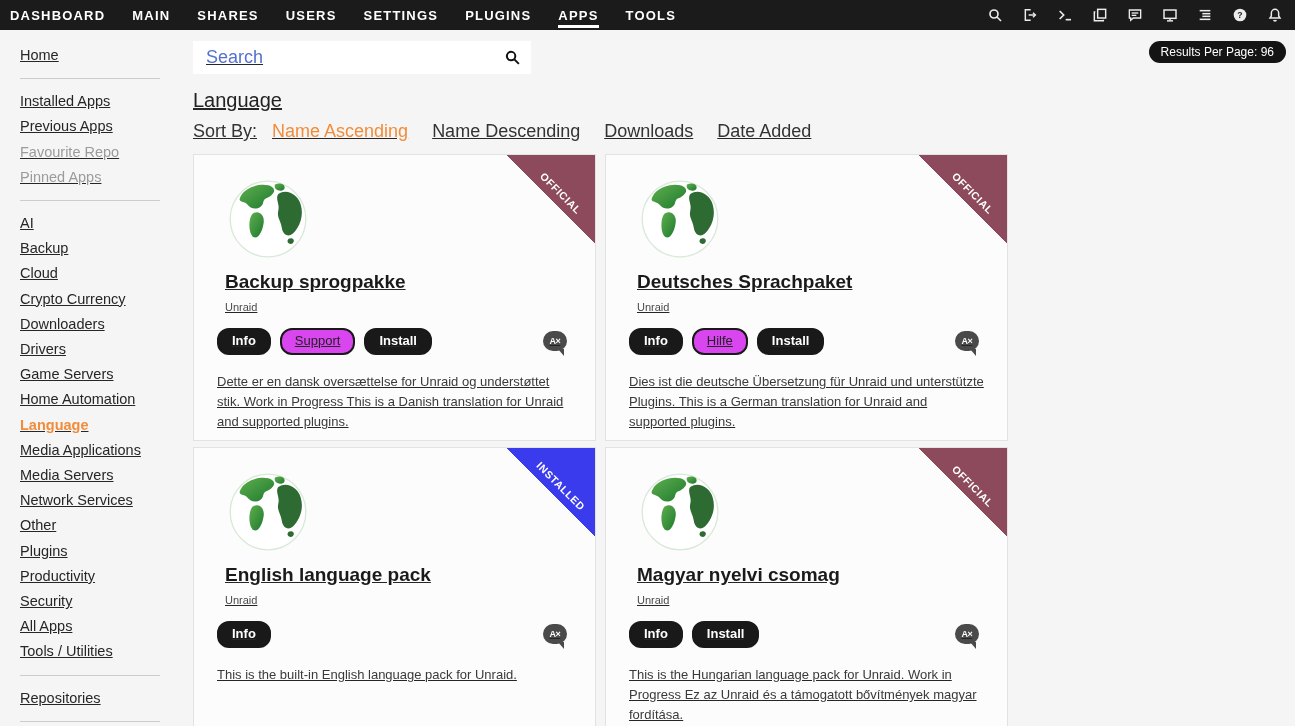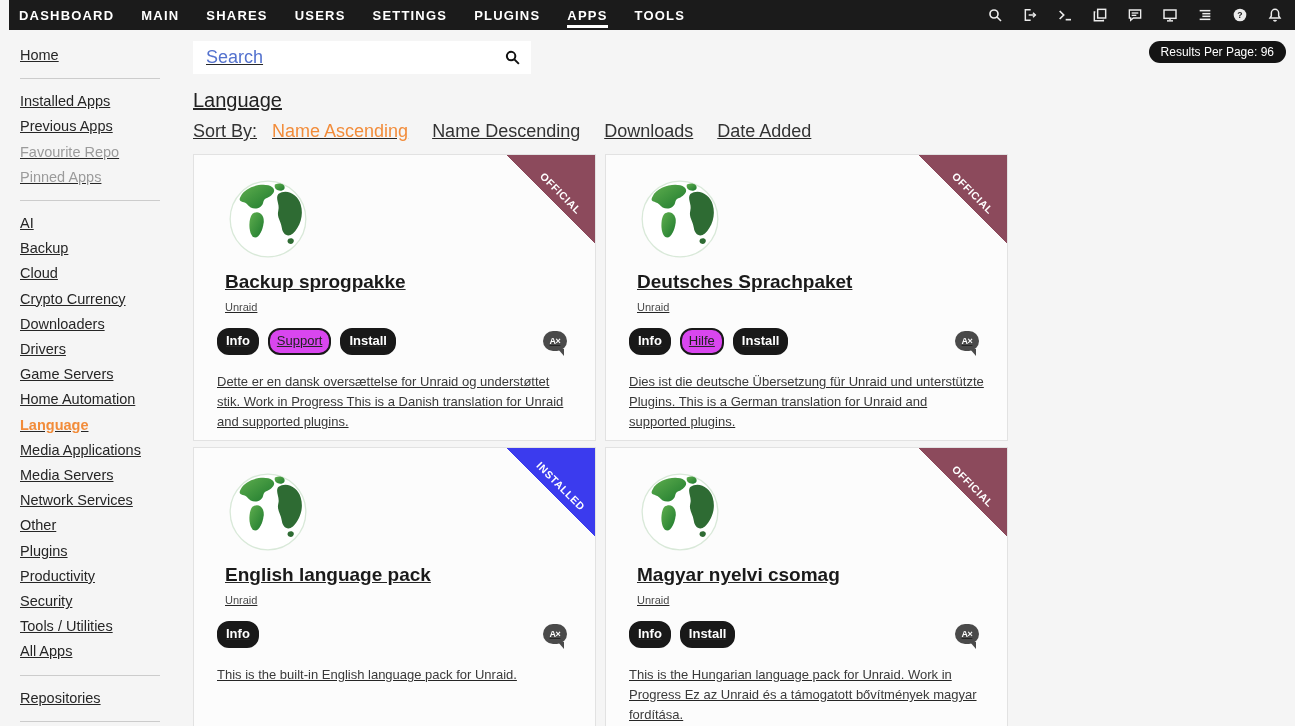--- a/index.html
+++ b/index.html
@@ -4,21 +4,21 @@
 <style>
   * { box-sizing: border-box; margin: 0; padding: 0; }
   html,body { width:1295px; height:726px; overflow:hidden; }
   body {
     font-family: "Liberation Sans", sans-serif;
     background:#f5f5f5; color:#262626; position:relative;
   }
   
   .topnav{
     height:30px; background:#1b1b1b; display:flex; align-items:center;
-    padding:0 10px; position:relative;margin-left:9px;
+    padding:0 10px; position:relative;
   }
   .nav-items{ display:flex; gap:27px; align-items:center; height:100%; }
   .nav-item{
     color:#fff; font-size:13px; font-weight:700; letter-spacing:1.2px;
     cursor:pointer; position:relative; height:100%; display:flex; align-items:center;
   }
   .nav-item.active::after{
     content:""; position:absolute; left:0; right:0; bottom:2px; height:3px; background:#fff;
   }
   .nav-icons{ position:absolute; right:12px; top:0; height:100%; display:flex; gap:19px; align-items:center; }
@@ -64,21 +64,21 @@
   .ribbon-label{
     position:absolute; width:124px; text-align:center; top:32px; right:-28px;
     transform:rotate(45deg); color:#fff; font-size:10.5px; font-weight:700; letter-spacing:.6px;
   }
   .globe{ width:86px; height:86px; margin:2px 0 2px 8px; cursor:pointer; }
   .globe svg{ width:86px; height:86px; display:block; }
   .card-title{ font-size:19px; font-weight:700; color:#1a1a1a; margin:9px 0 0 8px; }
   .card-author{ font-size:11px; color:#4a4a4a; margin:8px 0 15px 8px; }
   .btn-row{ display:flex; align-items:center; gap:9px; }
   .btn{
-    border-radius:12px; padding:2px 7px; font-size:13px; cursor:pointer;
+    border-radius:12px; padding:2px 13px; font-size:13px; cursor:pointer;
     border:2px solid #191919; font-family:"Liberation Sans",sans-serif; line-height:1.45;
   }
   .btn.filled{ background:#191919; color:#fff; font-weight:700; }
   .btn.outline{ background:#d946ef; color:#222; font-weight:400; }
   .langbubble{
     margin-left:auto; margin-right:4px; position:relative; width:24px; height:20px;
     background:#4a4a4a; border-radius:10px; color:#fff; font-size:9px; font-weight:700;
     display:flex; align-items:center; justify-content:center; letter-spacing:-.5px;
   }
   .langbubble::after{
@@ -182,22 +182,22 @@
       <div class="side-item">Game Servers</div>
       <div class="side-item">Home Automation</div>
       <div class="side-item active">Language</div>
       <div class="side-item">Media Applications</div>
       <div class="side-item">Media Servers</div>
       <div class="side-item">Network Services</div>
       <div class="side-item">Other</div>
       <div class="side-item">Plugins</div>
       <div class="side-item">Productivity</div>
       <div class="side-item">Security</div>
+      <div class="side-item">All Apps</div>
       <div class="side-item">Tools / Utilities</div>
-      <div class="side-item">All Apps</div>
       <hr class="side-div">
       <div class="side-item">Repositories</div>
       <hr class="side-div">
     </aside>
 
   <main class="main">
     <div class="searchbox">
       <input type="text" placeholder="Search" style="">
       <span class="search-glyph">
         <svg viewBox="0 0 24 24">

